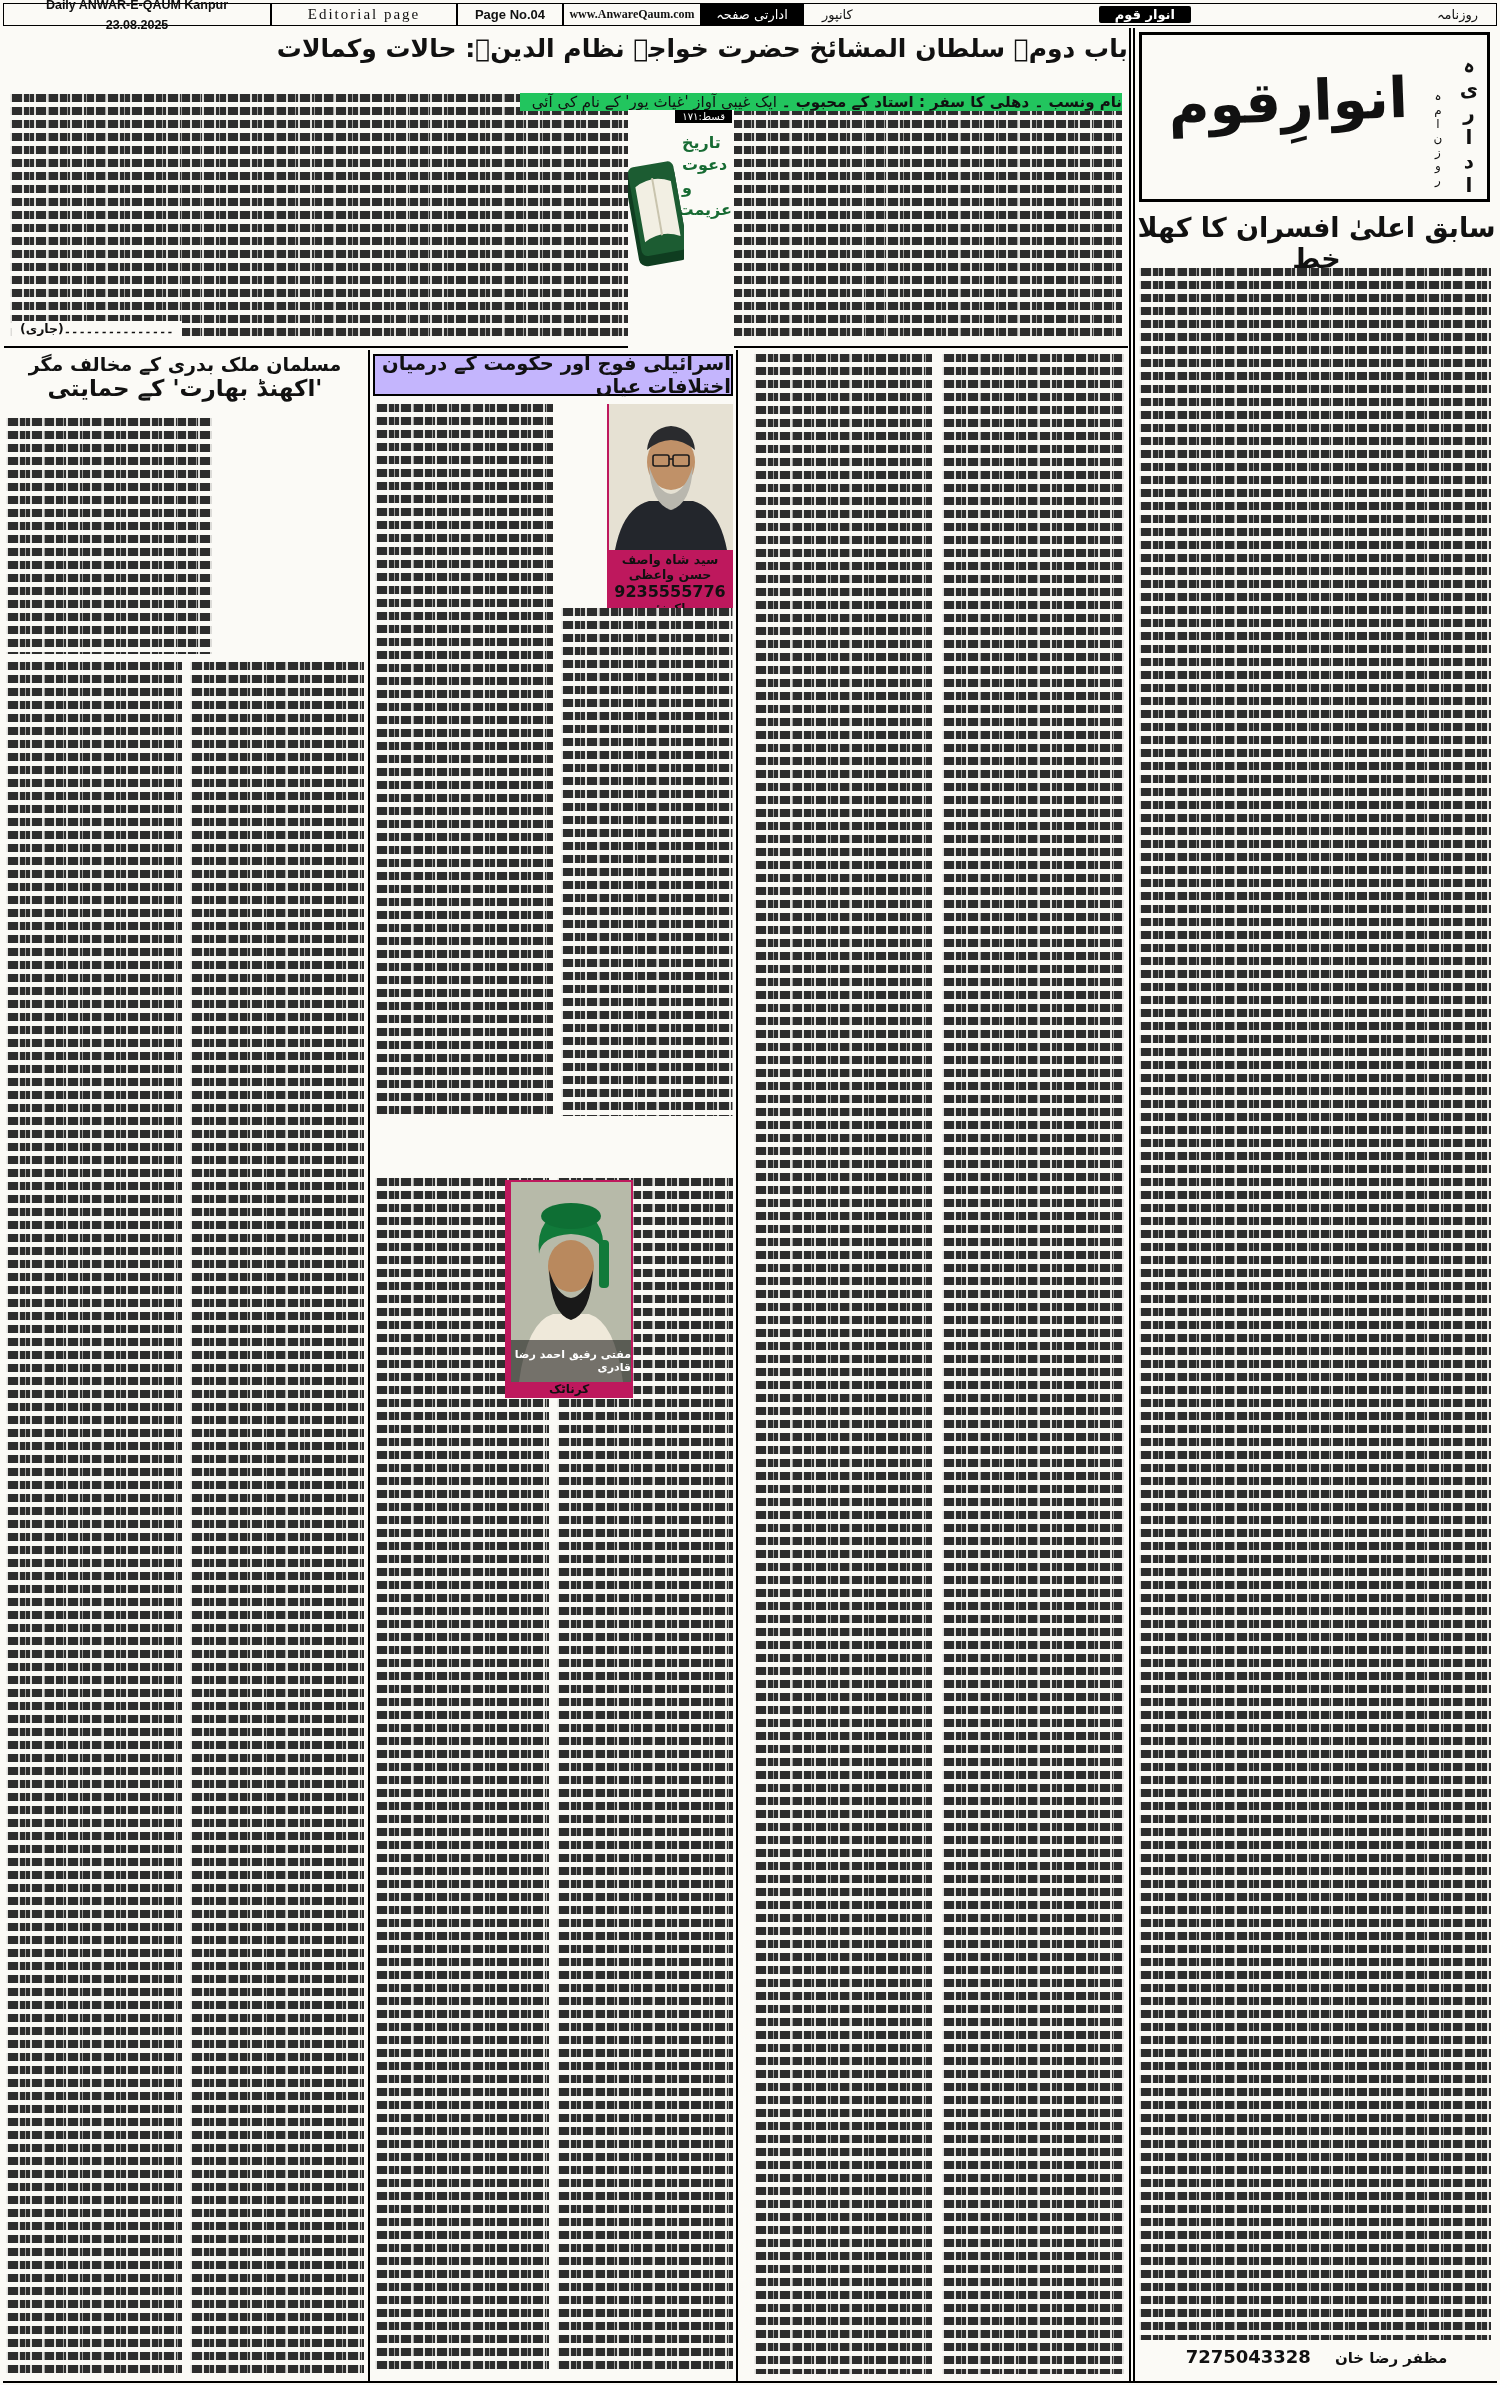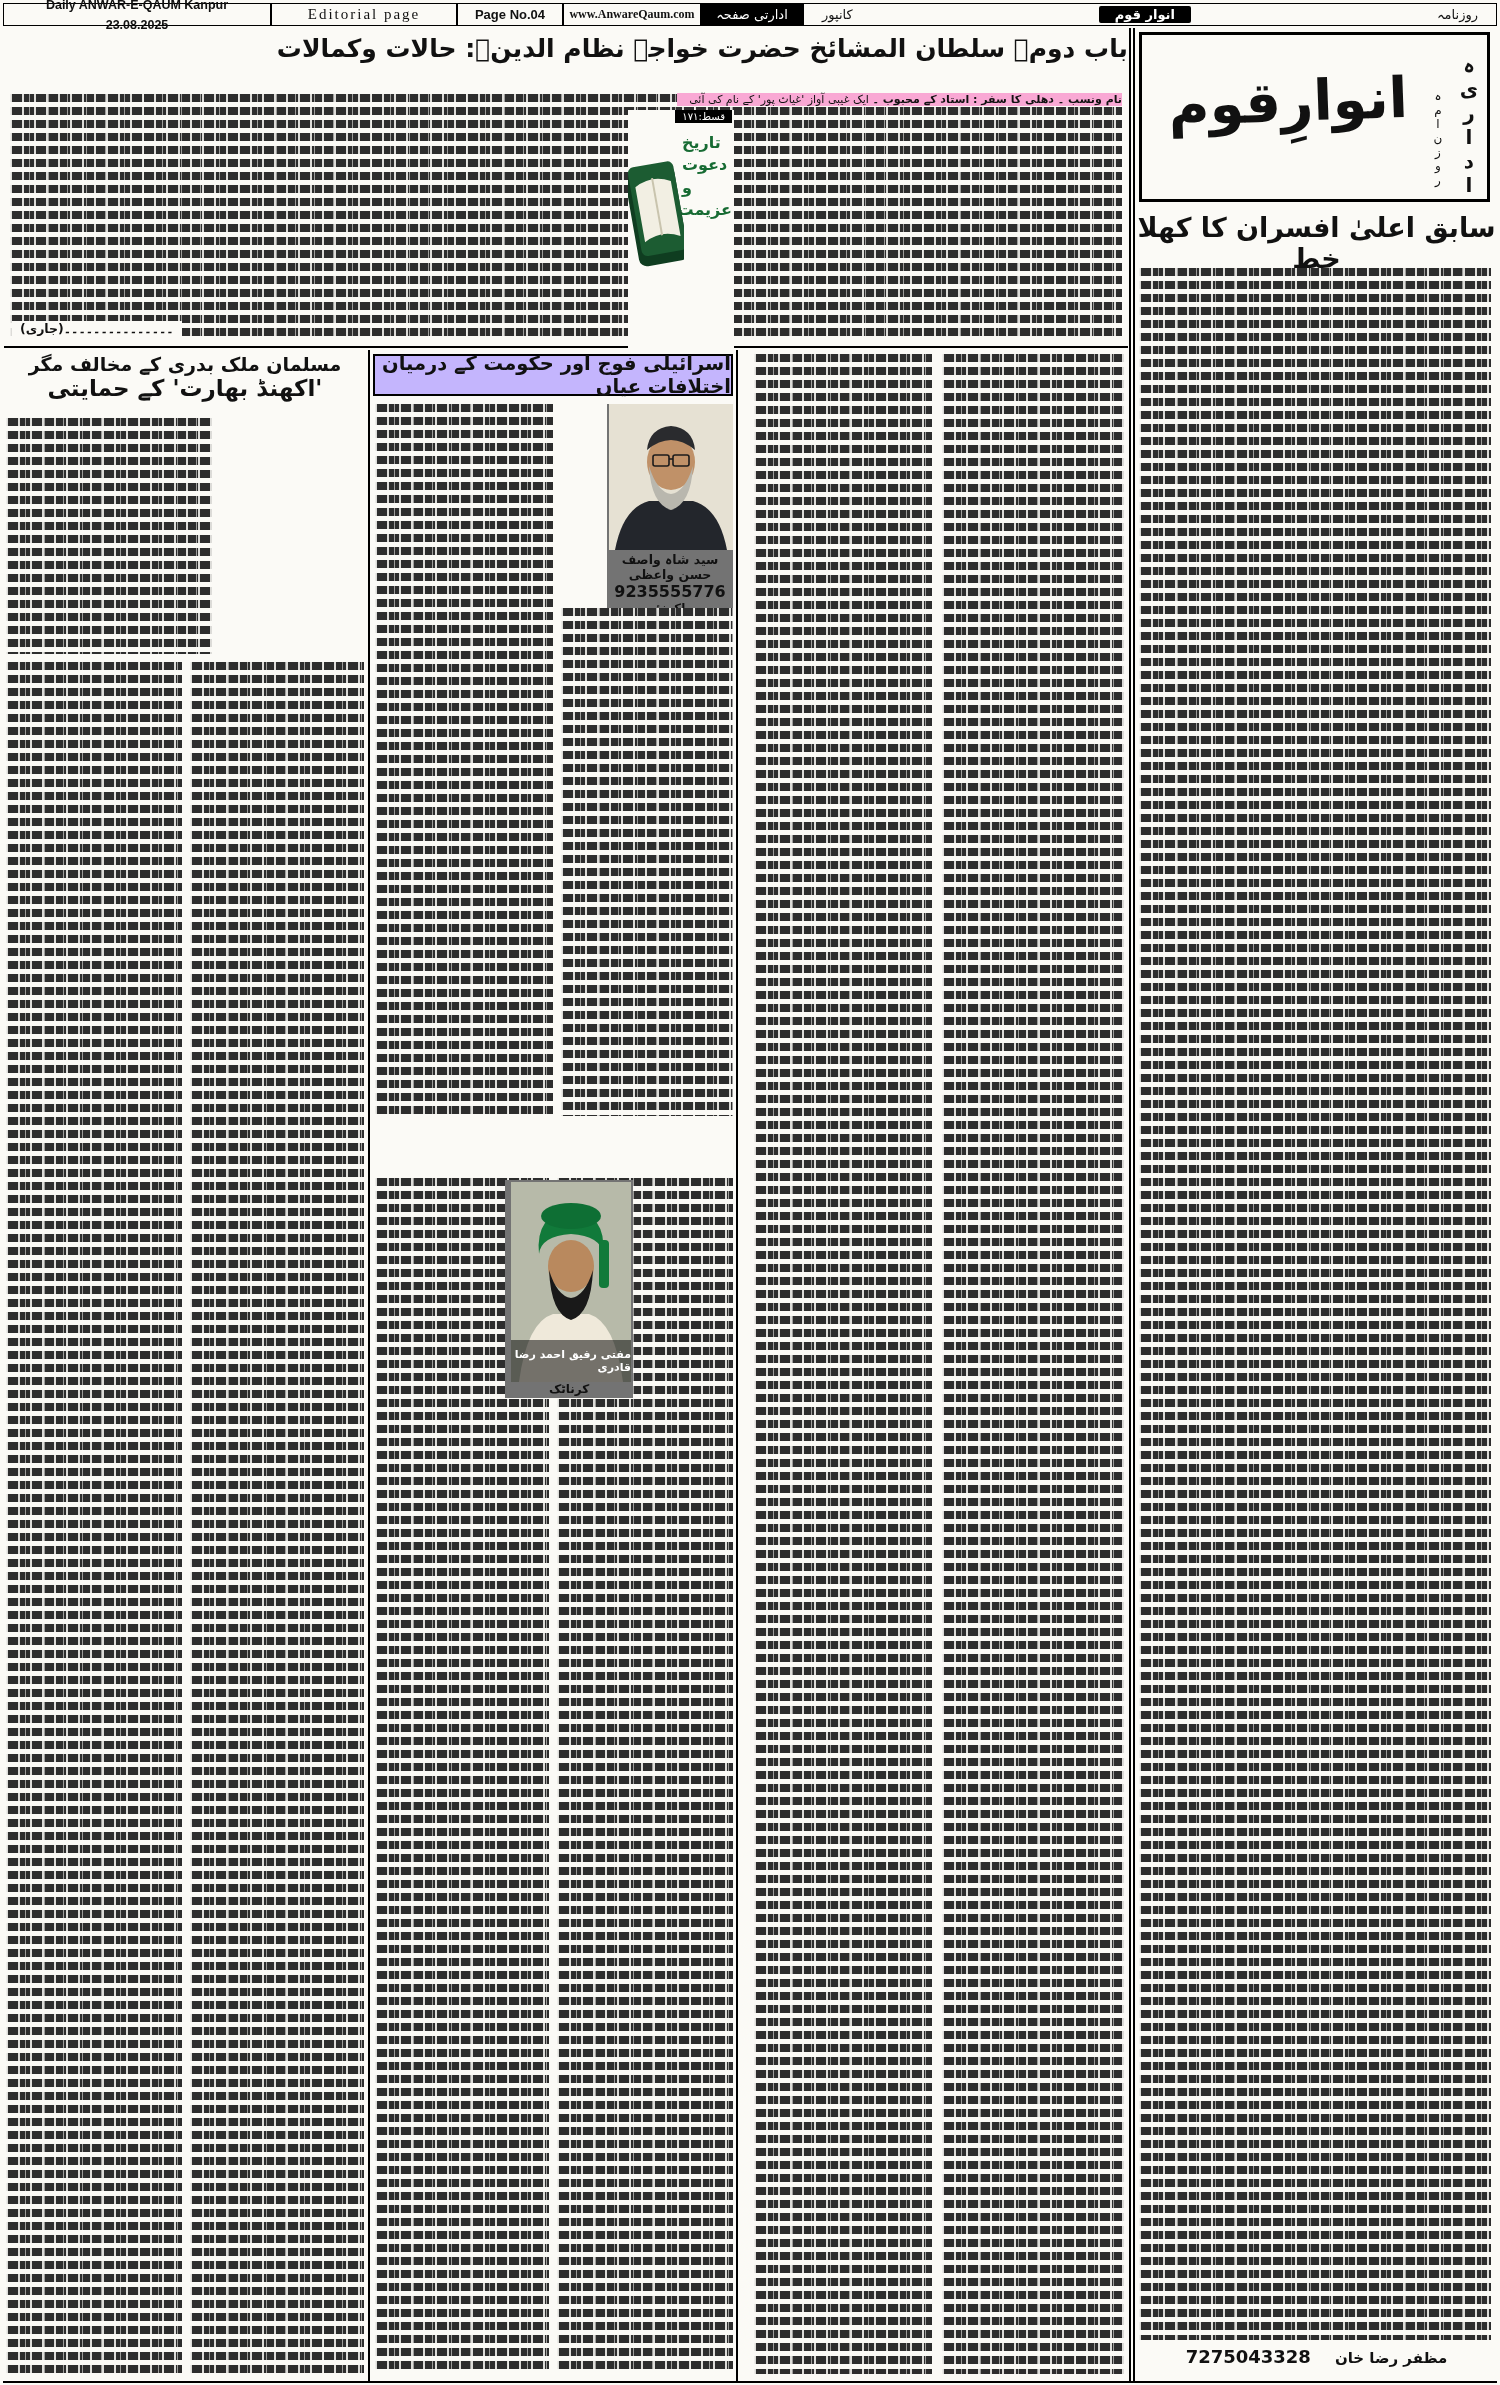--- a/index.html
+++ b/index.html
@@ -14,21 +14,21 @@
       repeating-linear-gradient(to right, rgba(251,250,246,.55) 0 1px, rgba(251,250,246,0) 1px 19px),
       repeating-linear-gradient(to bottom, #2d2d2d 0 8px, #fbfaf6 8px 13px);}
   .hseg{border:1.2px solid #000;display:flex;align-items:center;justify-content:center;
         background:#fbfaf6;box-sizing:border-box;height:100%;}
   .pill{background:#000;color:#fff;padding:1px 16px;border-radius:2px;font-weight:bold;}
   .vrule{background:#000;}
   .box-head{border:2px solid #000;display:flex;align-items:center;justify-content:center;
             font-weight:bold;box-sizing:border-box;background:#c4b5fd;}
   .vert{writing-mode:vertical-rl;text-orientation:upright;}
   .capname{font-weight:bold;text-align:center;}
-  .photo-wrap{background:#737373;}
+  .photo-wrap{background:#be185d;}
   svg{display:block;}
 </style>
 </head>
 <body>
 
 <div class="abs" style="left:3px;top:3px;width:1494px;height:23px;display:flex;">
   <div class="hseg" style="width:268px;font-family:'Liberation Sans',sans-serif;font-size:12.5px;gap:6px;flex-direction:column;">
     <b>Daily ANWAR-E-QAUM Kanpur</b>
     <b>23.08.2025</b>
   </div>
@@ -50,21 +50,21 @@
     <span style="letter-spacing:6px;">کانپور</span>
   </div>
 </div>
 
 <div class="abs rtl" style="left:4px;top:30px;width:1124px;height:316px;border-bottom:2.5px solid #000;">
   <div class="center" style="font-size:25px;font-weight:bold;padding-top:4px;text-align:right;">
     <span>باب دوم۔ سلطان المشائخ حضرت خواجہ نظام الدینؒ: حالات وکمالات</span>
   </div>
   <div class="abs" style="left:6px;top:64px;width:1112px;height:242px;">
     <div class="tx abs" style="left:0;top:0;right:0;bottom:0;"></div>
-    <div class="rtl abs" style="top:-1px;right:0;background:#f9a8d4;padding-left:12px;font-size:11px;max-width:900px;white-space:nowrap;">
+    <div class="rtl abs" style="top:-1px;right:0;background:#22c55e;padding-left:12px;font-size:15px;max-width:900px;white-space:nowrap;">
       <b>نام ونسب ۔ دھلی کا سفر : استاد کے محبوب ۔</b>
       <span>ایک غیبی آواز 'غیاث پور' کے نام کی آئی</span>
     </div>
     <div class="abs" style="left:2px;bottom:0;background:#fbfaf6;padding:0 8px;font-size:12.5px;font-weight:bold;direction:rtl;">
       <span>۔۔۔۔۔۔۔۔۔۔۔۔۔۔۔(جاری)</span>
     </div>
 
     <div class="abs" style="right:388px;top:16px;width:106px;height:270px;background:#fbfaf6;padding:2px;box-sizing:border-box;">
       <div class="abs" style="right:2px;top:0;background:#000;color:#fff;font-size:10px;padding:1px 7px;">
         <span>قسط:۱۷۱</span>

